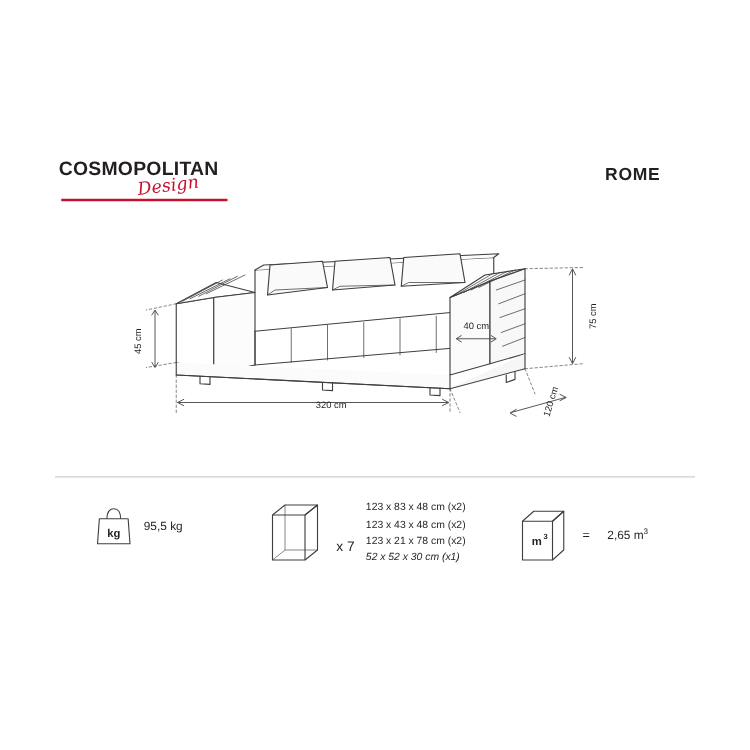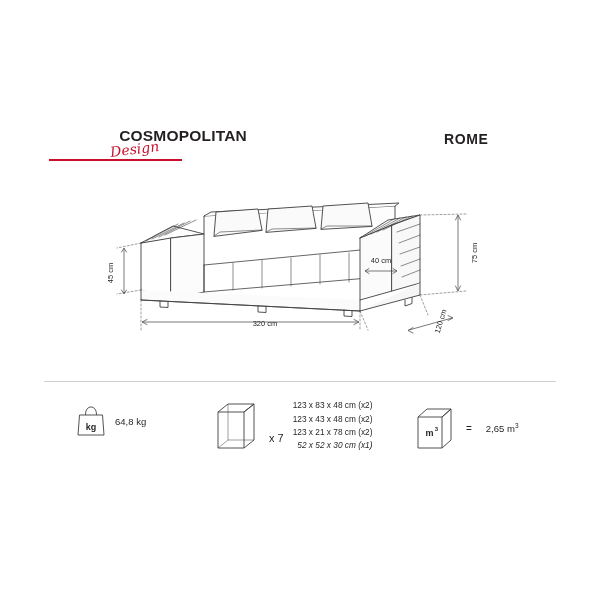--- a/index.html
+++ b/index.html
@@ -11,21 +11,20 @@
     width: 600px;
     height: 600px;
     font-family: "Liberation Sans", sans-serif;
     color: #231f20;
     position: relative;
     overflow: hidden;
   }
   .page {
     position: absolute;
     inset: 0;
-    text-align: right;
   }
 
   
   .brand {
     position: absolute;
     left: 47px;
     top: 128px;
     width: 200px;
   }
   .brand-name {
@@ -51,21 +50,21 @@
     position: absolute;
     left: 2px;
     top: 31px;
     width: 133px;
     height: 2px;
     background: #c8102e;
   }
 
   .model-title {
     position: absolute;
-    left: 444px;
+    left: 484px;
     top: 131px;
     font-size: 14px;
     font-weight: bold;
     letter-spacing: 0.6px;
     color: #231f20;
   }
 
   
   .drawing {
     position: absolute;
@@ -249,21 +248,21 @@
     <div class="info-cell cell-weight">
       <span>
         <svg class="icon-svg" width="30" height="34" viewBox="0 0 30 34" xmlns="http://www.w3.org/2000/svg">
           <g fill="none" stroke="#3f3f3f" stroke-width="0.9" stroke-linejoin="round">
             <path d="M9.5,11 C9.5,5.5 12,3 15,3 C18,3 20.5,5.5 20.5,11"></path>
             <path d="M3.5,11 L26.5,11 L28,31 L2,31 Z"></path>
           </g>
           <text x="15" y="25.5" font-family="Liberation Sans, sans-serif" font-size="9" font-weight="bold" fill="#231f20" text-anchor="middle">kg</text>
         </svg>
       </span>
-      <span class="weight-text">64,8 kg</span>
+      <span class="weight-text">95,5 kg</span>
     </div>
 
     <div class="info-cell cell-boxes">
       <span>
         <svg class="icon-svg" width="44" height="56" viewBox="0 0 44 56" xmlns="http://www.w3.org/2000/svg">
           <g fill="none" stroke="#3f3f3f" stroke-width="0.9" stroke-linejoin="round">
             <path d="M6,14 L6,50 L32,50 L32,14 Z"></path>
             <path d="M6,14 L16,6 L42,6 L32,14"></path>
             <path d="M32,14 L42,6 L42,42 L32,50"></path>
             <path d="M6,50 L16,42 L42,42" stroke-width="0.5"></path>

